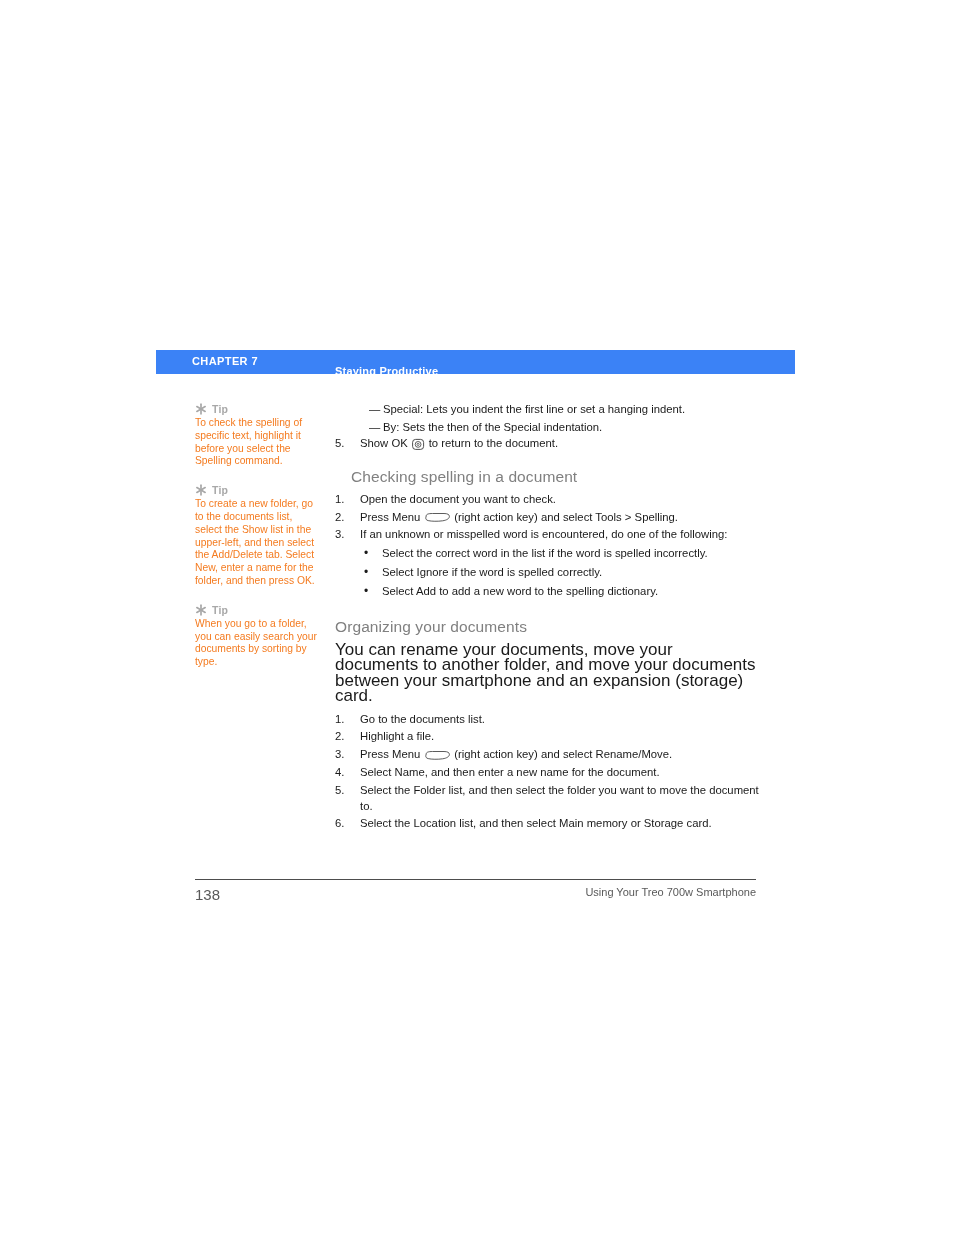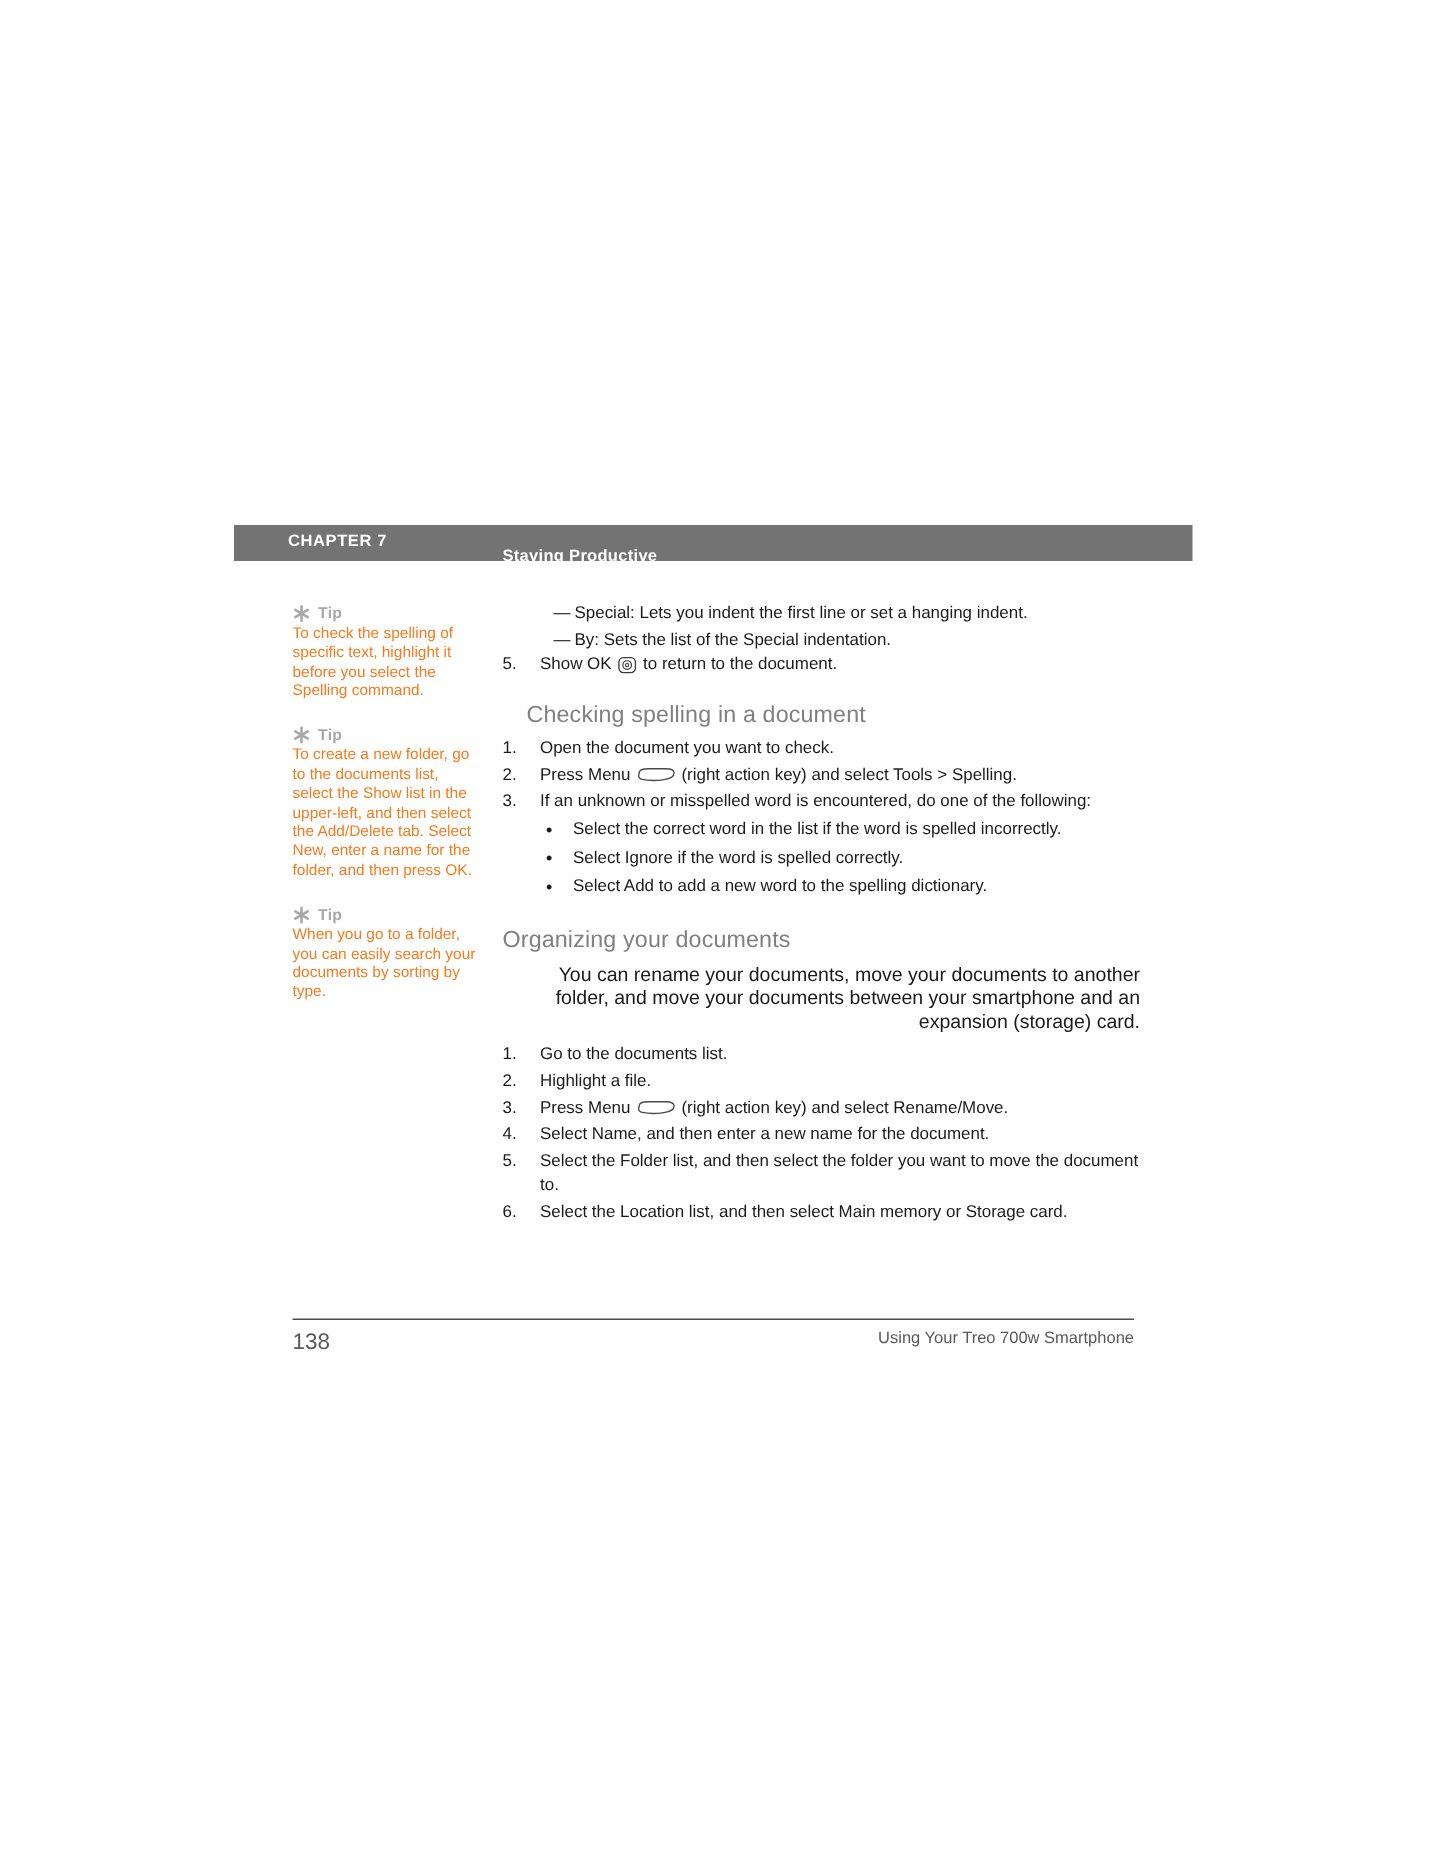--- a/index.html
+++ b/index.html
@@ -23,21 +23,21 @@
     height: 1235px;
   }
 
   
   .chapter-band {
     position: absolute;
     left: 156px;
     top: 350px;
     width: 639px;
     height: 24px;
-    background: #737373;
+    background: #3b82f6;
   }
   .chapter-band .chapter-label {
     position: absolute;
     left: 36px;
     top: 5px;
     font-size: 11px;
     font-weight: bold;
     letter-spacing: 0.4px;
     color: #ffffff;
   }
@@ -95,25 +95,24 @@
   h2.section-head {
     font-size: 15.5px;
     font-weight: normal;
     color: #808080;
     margin: 18px 0 6px 0;
     letter-spacing: 0.1px;
   }
   h2.section-head.first { margin-top: 16px; margin-left: 16px; }
 
   p.body-para {
-    font-size: 13px;
+    font-size: 17px;
     line-height: 15.5px;
     color: #1a1a1a;
     margin: 0 0 8px 0;
-    text-align: right;
   }
 
   
   ol.dash-list {
     list-style: none;
     margin: 0;
     padding: 0;
   }
   .dash-item {
     position: relative;
@@ -278,21 +277,21 @@
 
   </div>
 
   <div class="content">
 
     <ol class="dash-list">
       <li class="dash-item">
         <span class="dash-mark">—</span><b>Special:</b><span> Lets you indent the first line or set a hanging indent.</span>
       </li>
       <li class="dash-item">
-        <span class="dash-mark">—</span><b>By:</b><span> Sets the list of the Special indentation.</span>
+        <span class="dash-mark">—</span><b>By:</b><span> Sets the then of the Special indentation.</span>
       </li>
     </ol>
 
     <ol class="num-list">
       <li class="num-item">
         <span class="num-mark">5.</span><span>Show OK</span><span class="key-icon key-ok">
           <svg width="15" height="13" viewBox="0 0 15 13">
             <rect x="1.6" y="1.4" width="11" height="10" rx="3" ry="3" fill="none" stroke="#3a3a3a" stroke-width="0.9"></rect>
             <circle cx="7.1" cy="6.4" r="2.9" fill="none" stroke="#3a3a3a" stroke-width="0.8"></circle>
             <circle cx="7.1" cy="6.4" r="1.1" fill="none" stroke="#3a3a3a" stroke-width="0.7"></circle>

